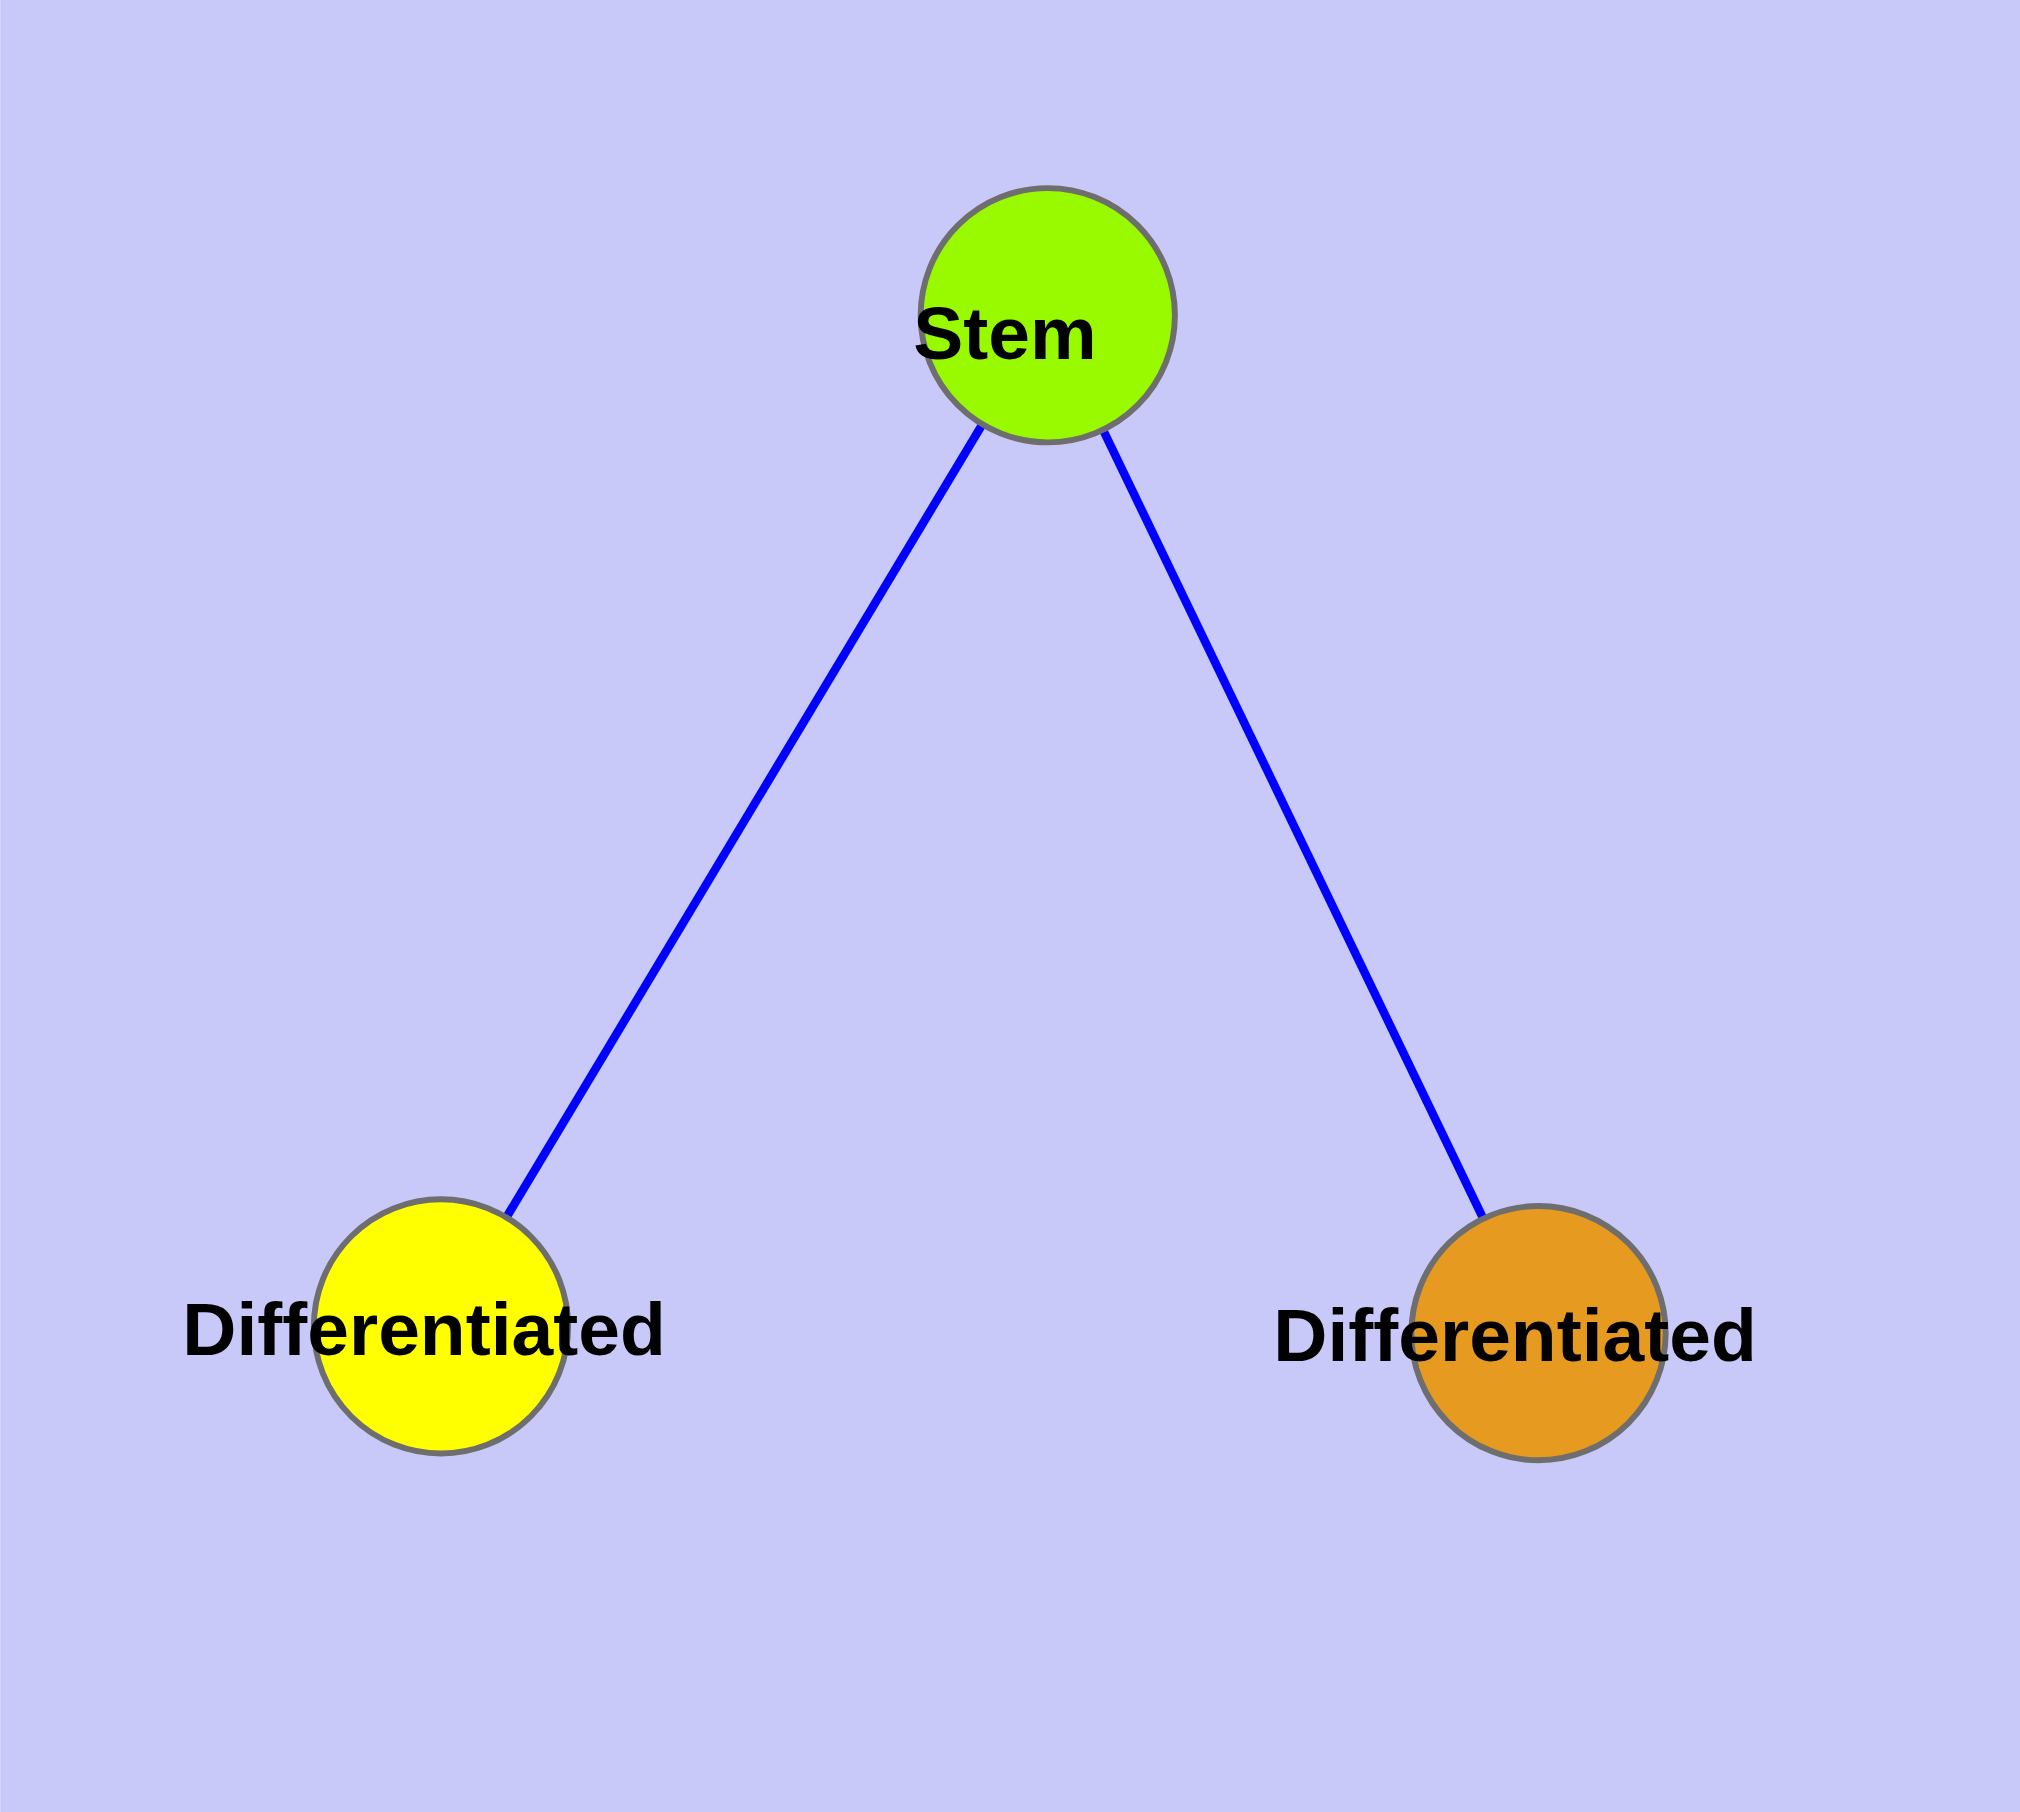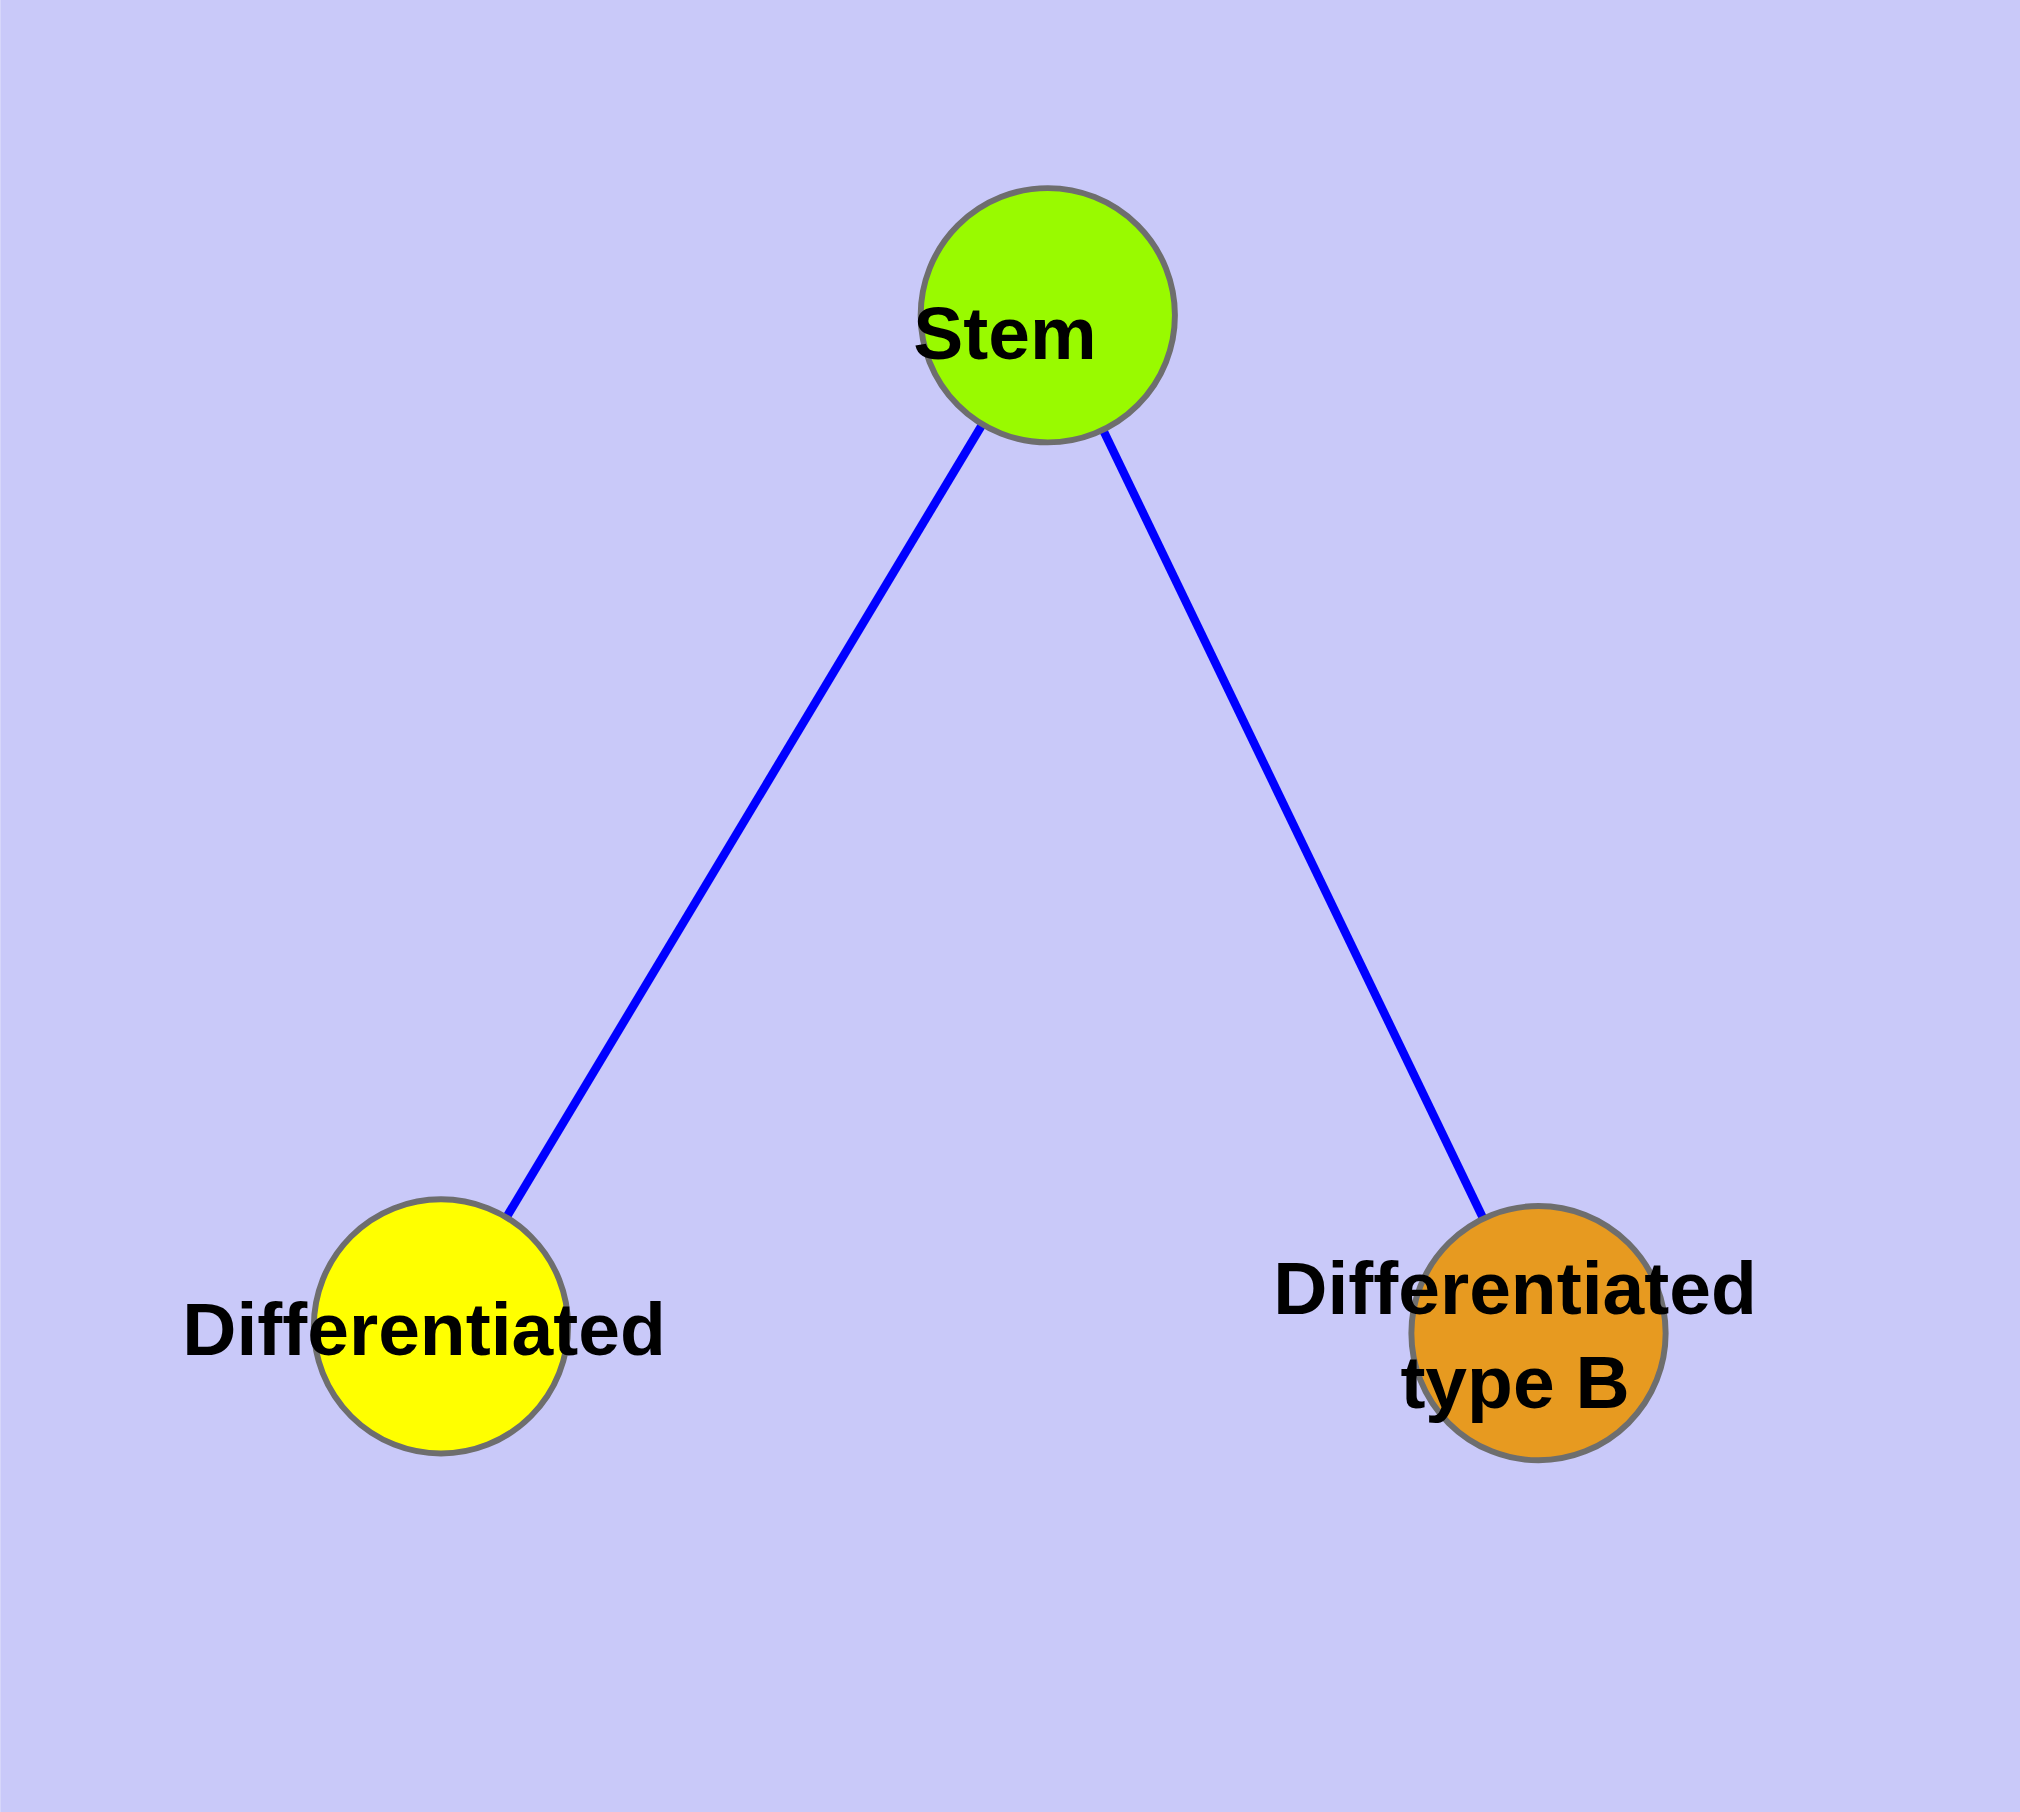--- a/index.html
+++ b/index.html
@@ -57,17 +57,16 @@
   <div class="node-label" style="left:1005px; top:320px;margin-top:13px;">
     <span>Stem</span>
   </div>
 
   <div class="node-label" style="left:424px; top:1329px;">
     <span>Differentiated</span>
   </div>
 
   <div class="node-label" style="left:1515px; top:1335px;">
     <span>Differentiated</span>
-    <span>type B</span>
   </div>
 
 </div>
 
 
 </body></html>

